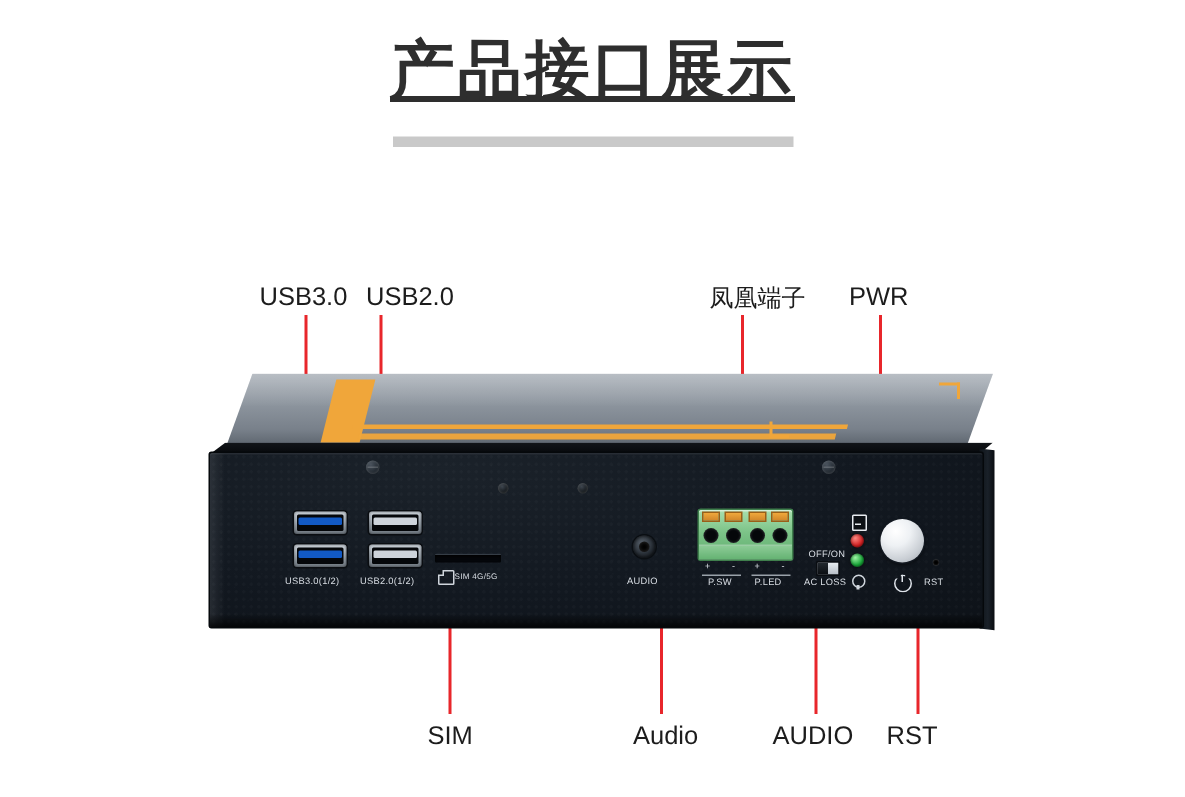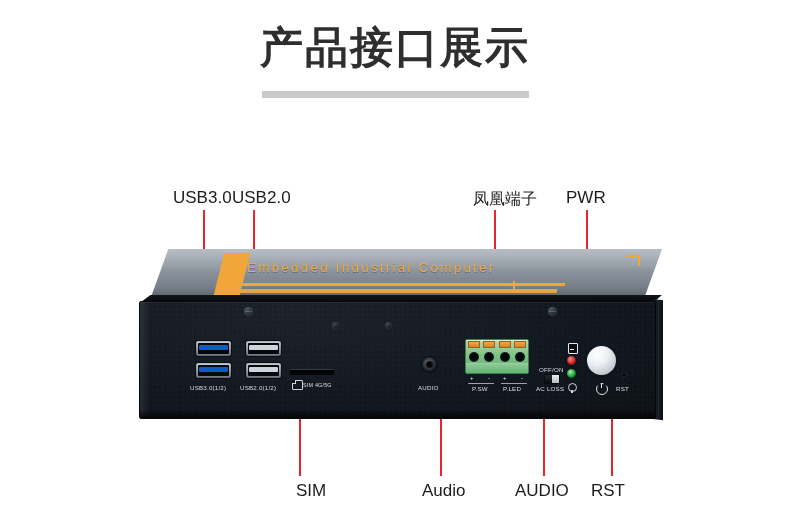--- a/index.html
+++ b/index.html
@@ -14,20 +14,21 @@
 
   
   .title{
     position:absolute;left:0;top:26px;width:790px;
     text-align:center;
     font-size:43px;font-weight:bold;
     letter-spacing:2px;
     color:#2e2e2e;
     font-family:"DejaVu Sans","Liberation Sans",sans-serif;
     line-height:1;
+    text-decoration:underline;
   }
   .title-rule{
     position:absolute;left:262px;top:91px;
     width:267px;height:7px;
     background:#c9c9c9;
   }
 
   
   .label{
     position:absolute;
@@ -299,47 +300,46 @@
 </style>
 </head>
 <body>
 
 <div id="stage">
 
   <div class="title">产品接口展示</div>
   <div class="title-rule"></div>
 
   <div class="label" style="left:173px;top:188px;">USB3.0</div>
-  <div class="label" style="left:232px;top:188px;">USB2.0</div>
+  <div class="label" style="left:232px;top:188px;padding-left:12px;">USB2.0</div>
   <div class="label cn" style="left:473px;top:189px;">凤凰端子</div>
   <div class="label" style="left:566px;top:188px;">PWR</div>
 
   <div class="leader" style="left:203px;top:210px;height:152px;"></div>
   <div class="leader" style="left:253px;top:210px;height:152px;"></div>
   <div class="leader" style="left:494px;top:210px;height:145px;"></div>
   <div class="leader" style="left:586px;top:210px;height:164px;"></div>
 
-  <div class="label" style="left:285px;top:481px;margin-left:11px;">SIM</div>
+  <div class="label" style="left:285px;top:481px;">SIM</div>
   <div class="label" style="left:422px;top:481px;">Audio</div>
   <div class="label" style="left:515px;top:481px;">AUDIO</div>
   <div class="label" style="left:591px;top:481px;">RST</div>
 
   <div class="leader" style="left:299px;top:387px;height:89px;"></div>
   <div class="leader" style="left:440px;top:382px;height:94px;"></div>
   <div class="leader" style="left:543px;top:388px;height:88px;"></div>
   <div class="leader" style="left:611px;top:388px;height:88px;"></div>
 
   <div class="device">
 
     <div class="lid">
       <div class="lid-shine"></div>
       <div class="lid-wedge"></div>
       <div class="lid-stripe1"></div>
       <div class="lid-stripe2"></div>
-      <div class="lid-text">Embedded Industrial Computer</div>
       <div class="lid-corner tr"></div>
       <div class="lid-corner bl"></div>
     </div>
 
     <div class="seam"></div>
     <div class="side"></div>
 
     <div class="front">
       <div class="front-noise"></div>
       <div class="front-edge-l"></div>

